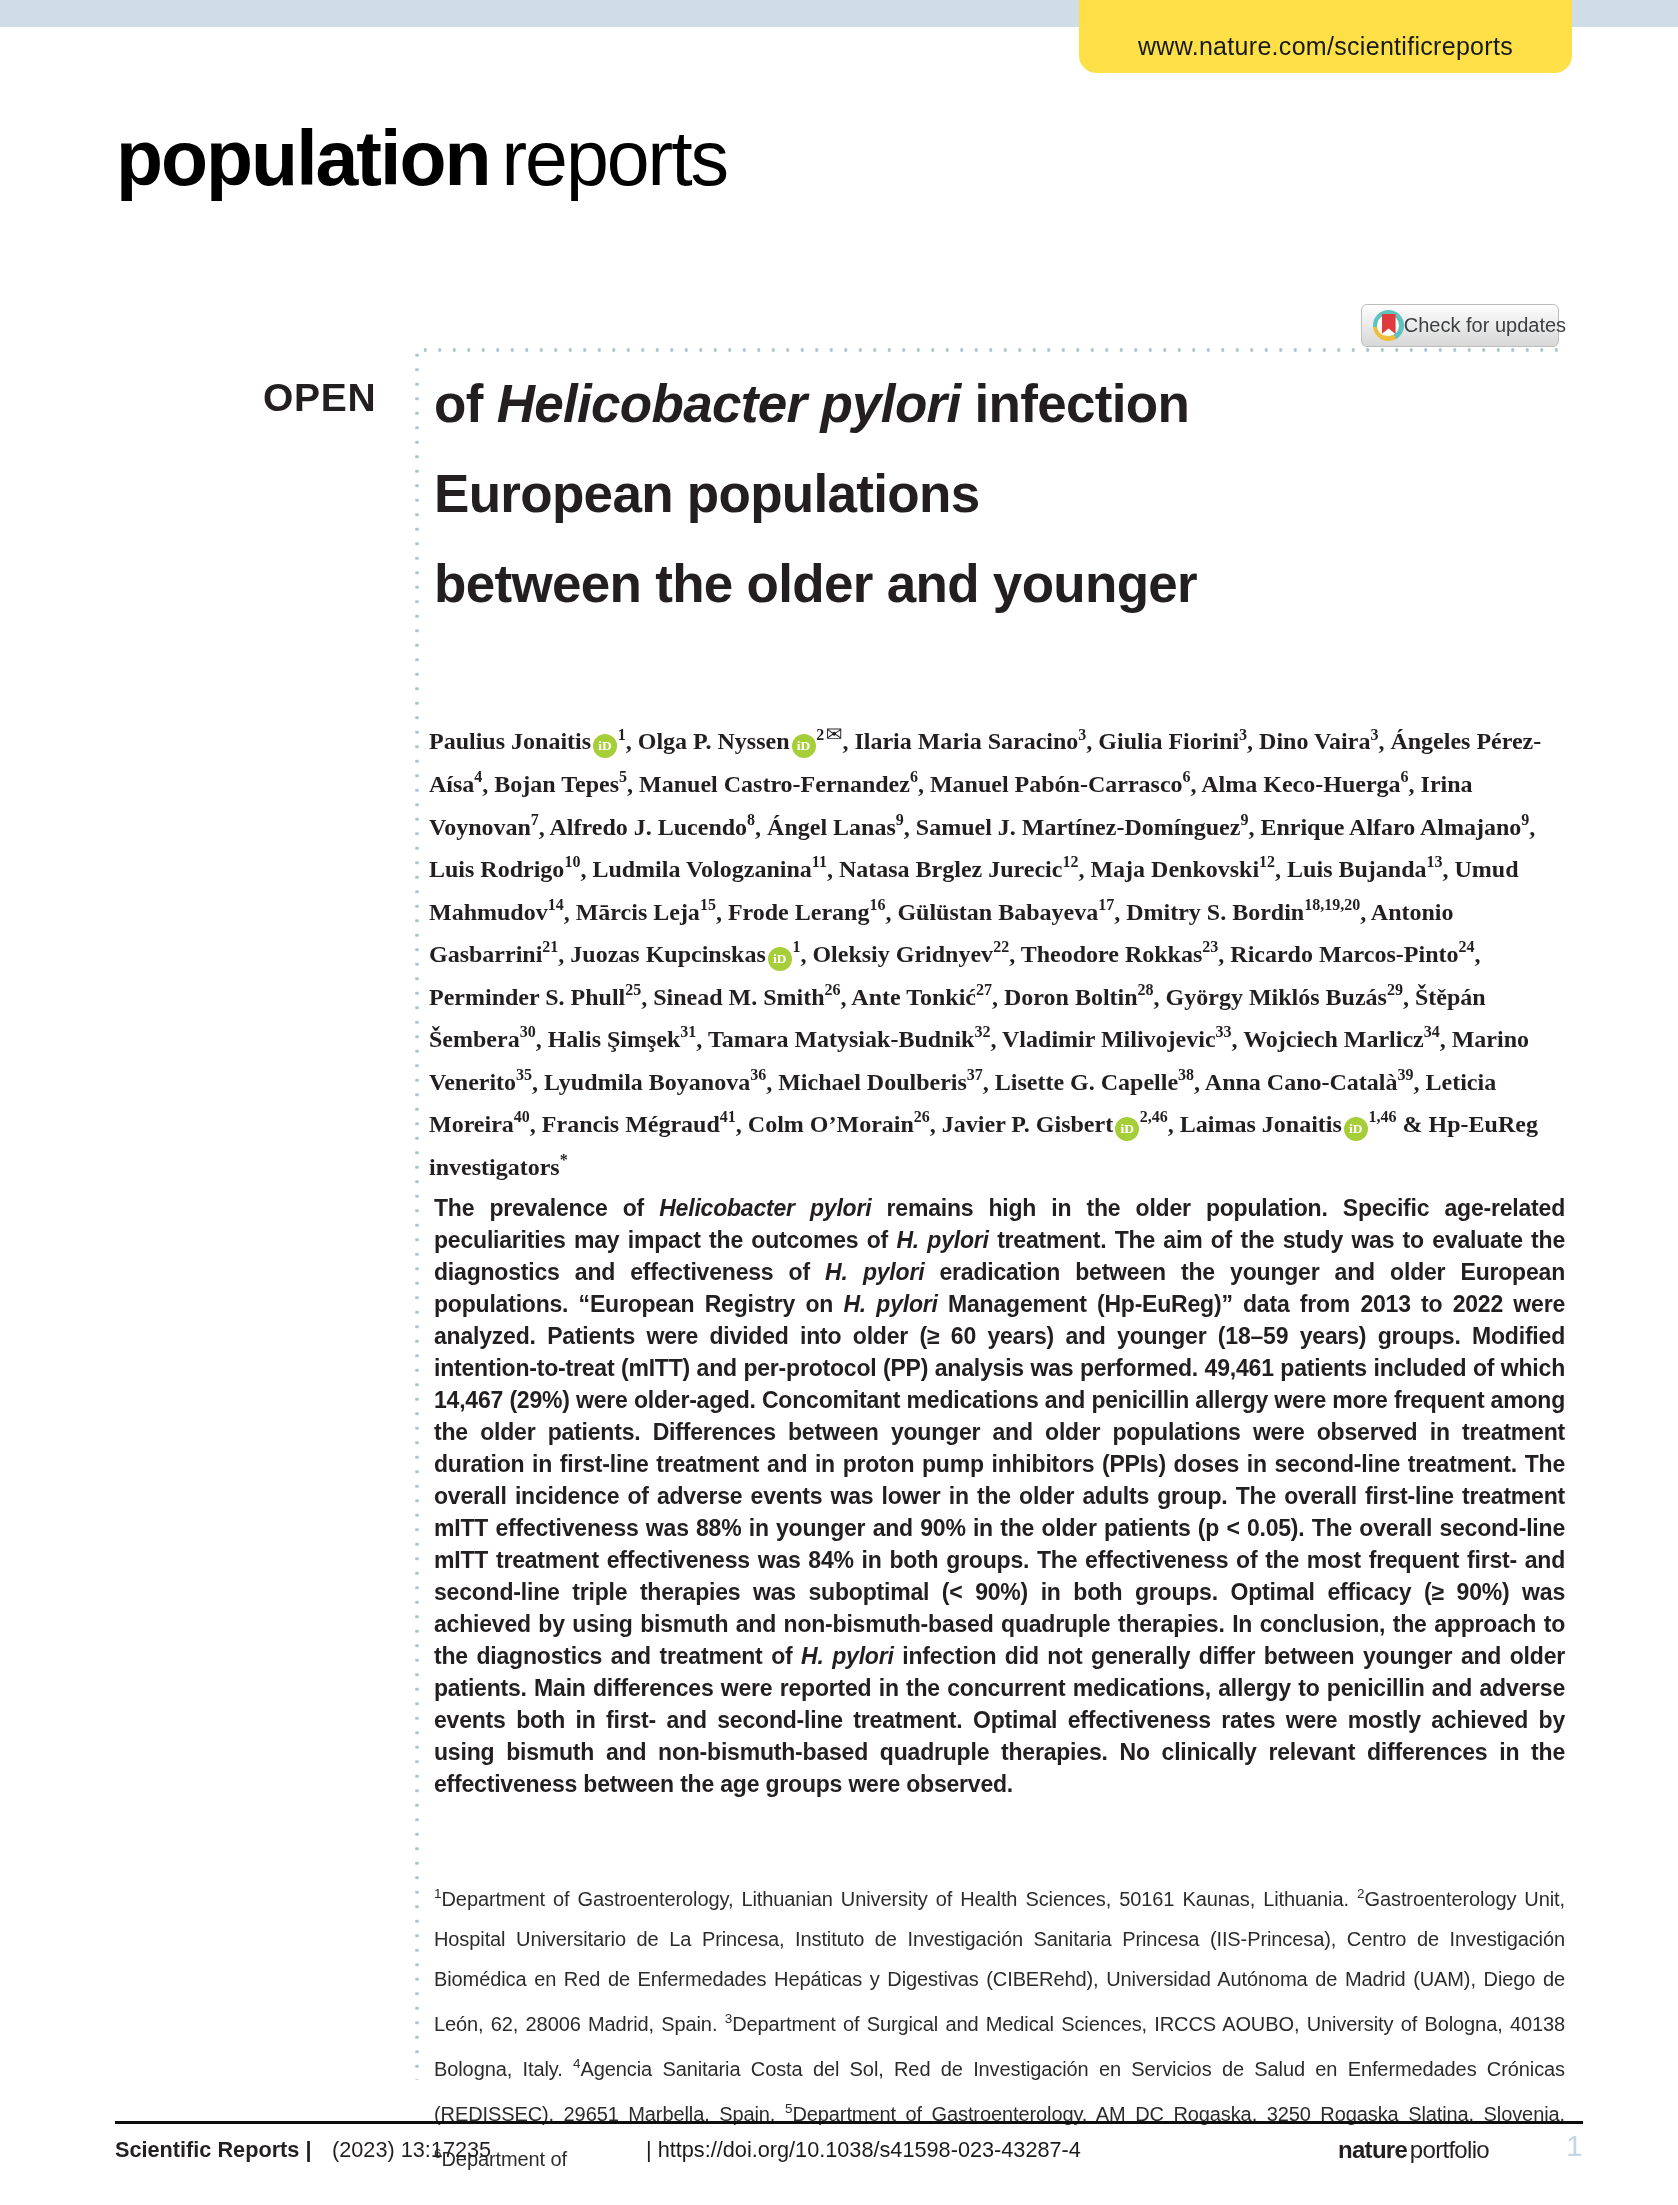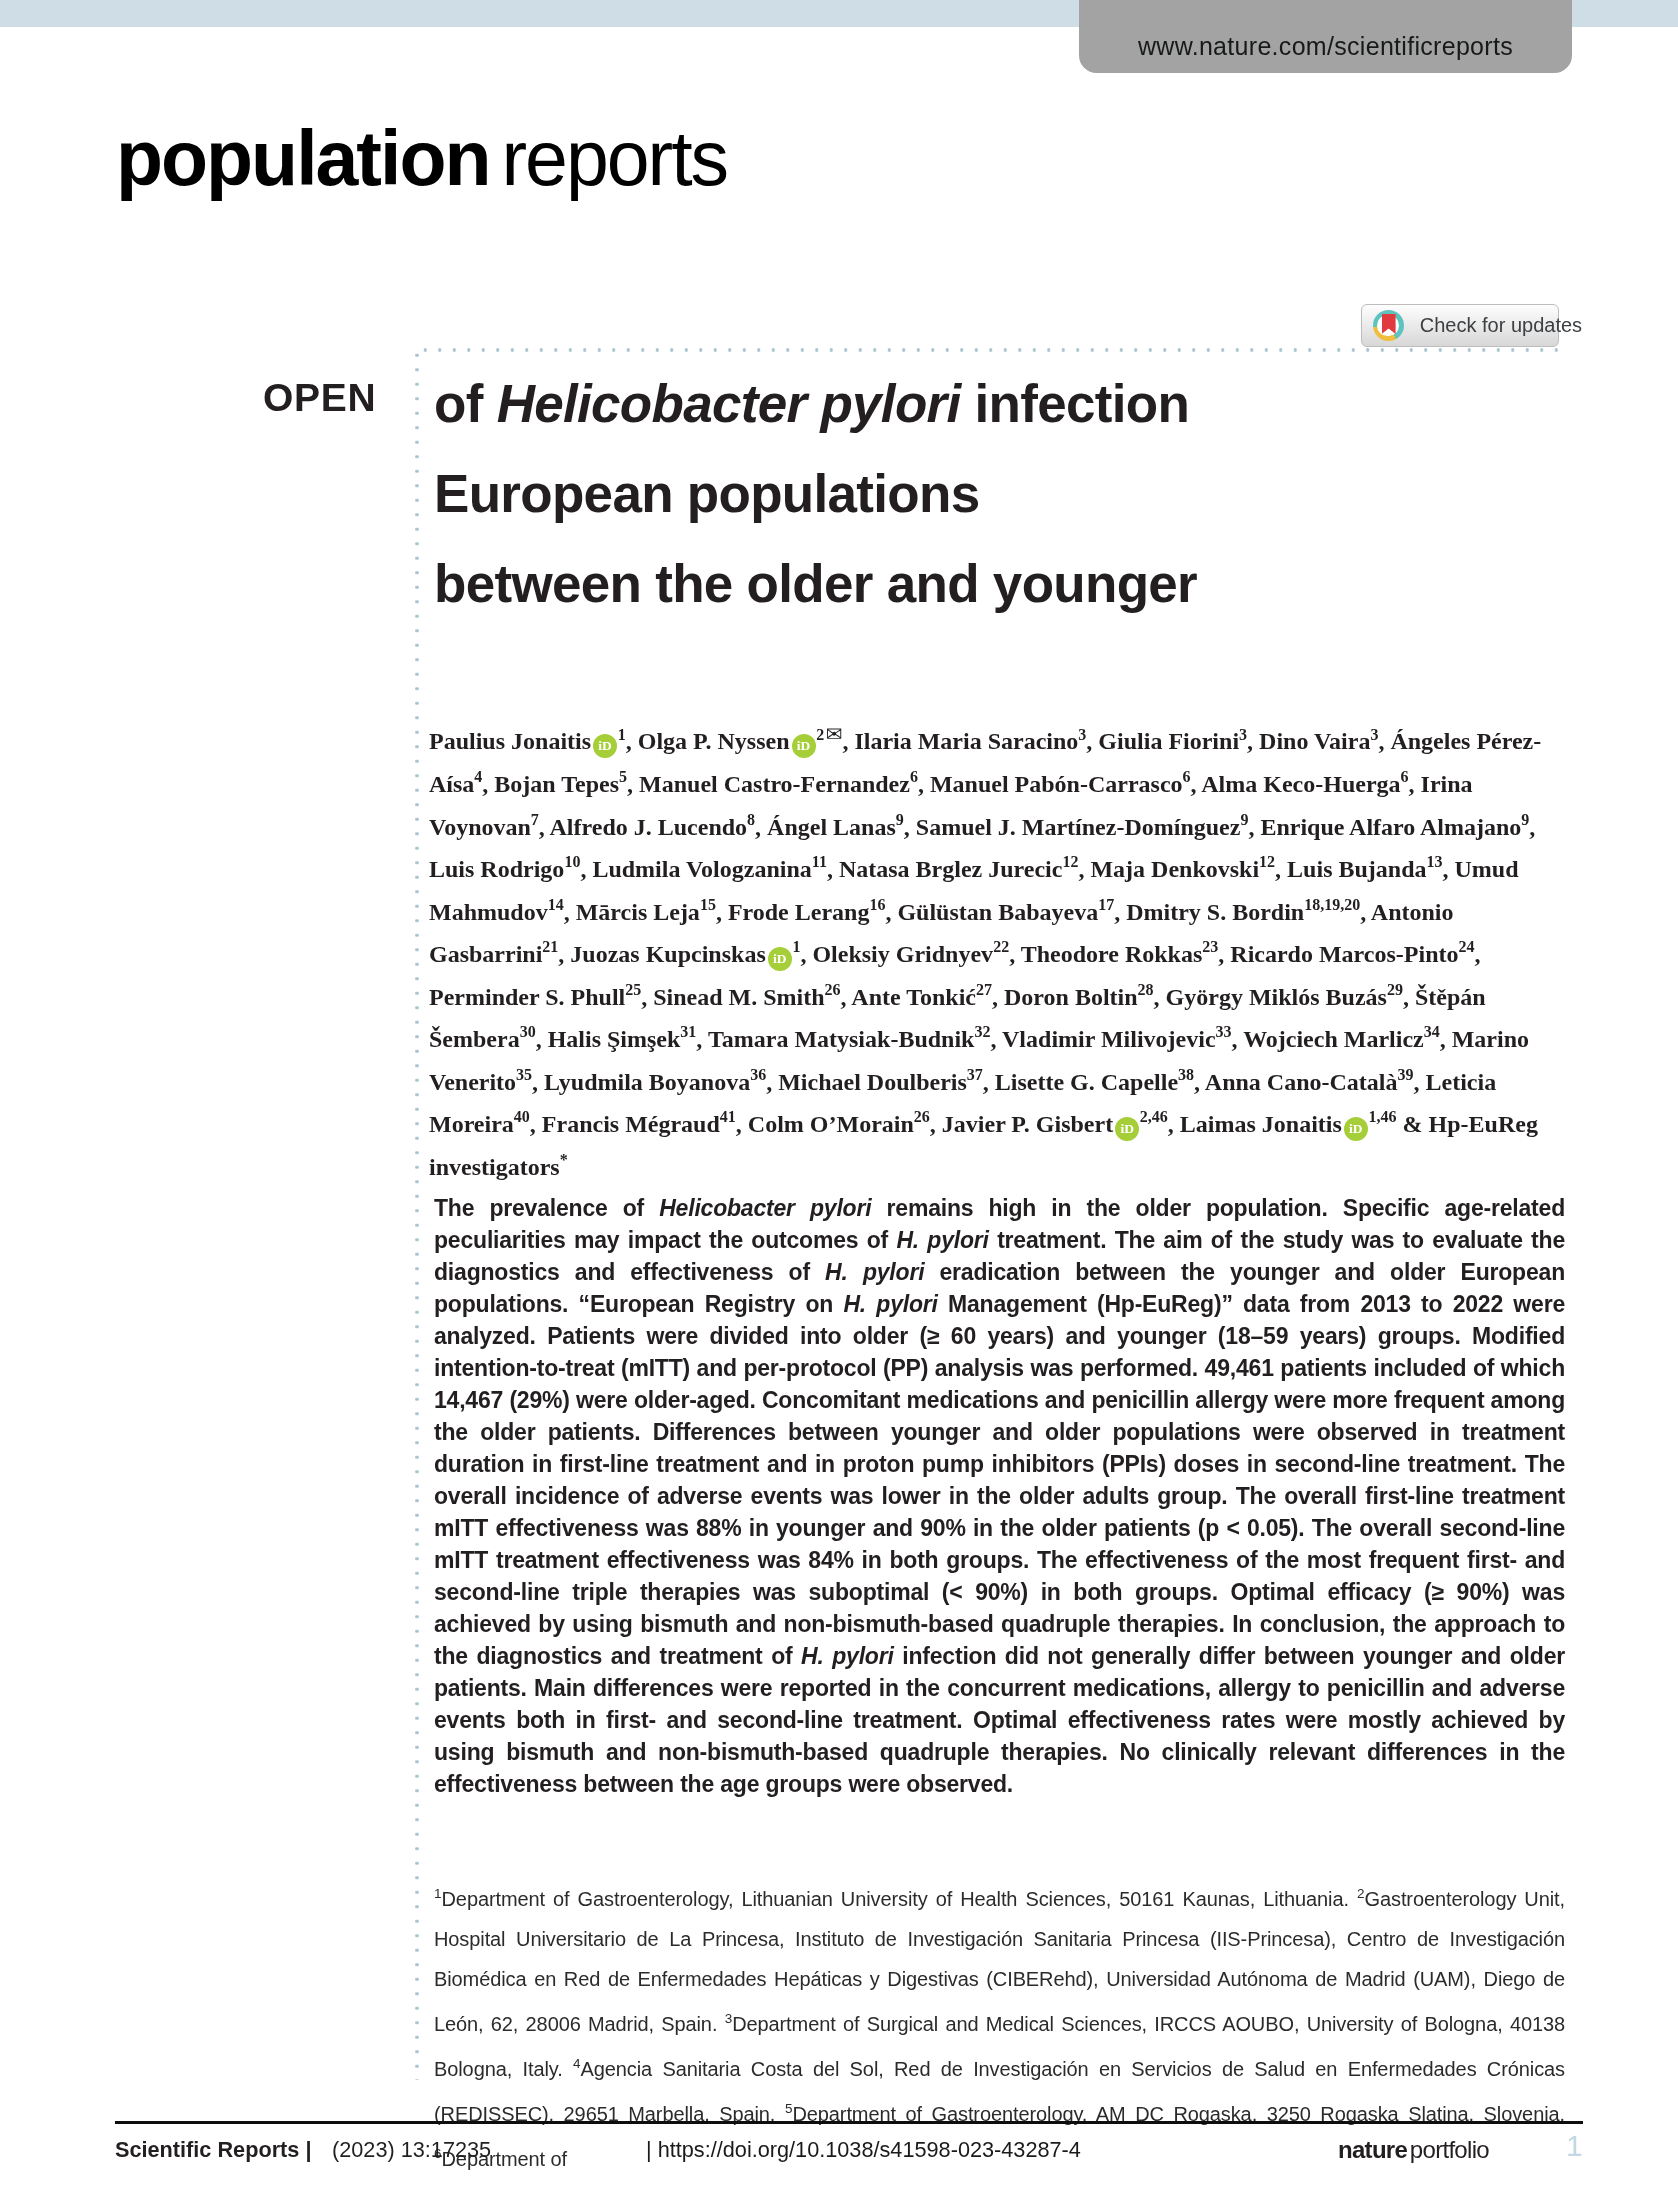--- a/index.html
+++ b/index.html
@@ -3,33 +3,33 @@
 <meta charset="utf-8">
 <style>
   html,body{margin:0;padding:0;background:#ffffff;}
   .page{
     position:relative;width:1678px;height:2205px;background:#fff;overflow:hidden;
     font-family:"Liberation Sans", sans-serif;color:#231f20;
   }
   
   .band{position:absolute;left:0;top:0;width:1678px;height:27px;background:#cfdee6;}
   .url-tab{
-    position:absolute;left:1079px;top:0;width:493px;height:73px;background:#a3a3a3;
+    position:absolute;left:1079px;top:0;width:493px;height:73px;background:#fde047;
     border-radius:0 0 17.6px 17.6px;display:flex;align-items:center;justify-content:center;
     box-sizing:border-box;padding-top:20px;font-size:25px;letter-spacing:0.3px;color:#17191a;
   }
   
   .logo{position:absolute;left:116px;top:114px;font-size:77px;letter-spacing:-2px;color:#000;white-space:nowrap;}
   .logo .lg-b{font-weight:bold;}
   .logo .lg-l{font-weight:normal;margin-left:12px;}
   
   .check{
     position:absolute;left:1361px;top:304px;width:198px;height:43px;box-sizing:border-box;
     border:1.4px solid #bdbdbd;border-radius:6px;background:linear-gradient(#fefefe,#d7d7d7);
-    display:flex;align-items:center;gap:16px;padding:0 10.8px;font-size:20px;color:#3d4043;white-space:nowrap;
+    display:flex;align-items:center;gap:0;padding:0 10.8px;font-size:20px;color:#3d4043;white-space:nowrap;
   }
   .cm{width:31px;height:31px;border-radius:50%;flex:0 0 auto;position:relative;
       background:conic-gradient(from 150deg,#efbe3f 0 115deg,#5ec3bd 115deg 360deg);}
   .cm::before{content:"";position:absolute;inset:4.7px;background:#fff;border-radius:50%;}
   .cm::after{content:"";position:absolute;left:8.8px;top:4px;width:14px;height:20px;background:#e03a3e;
       clip-path:polygon(0 0,100% 0,100% 100%,50% 72%,0 100%);}
   
   .dot-h{position:absolute;left:418px;top:348px;width:1149px;height:4px;
     background-image:radial-gradient(circle,#a9c6cf 1.6px,rgba(255,255,255,0) 2px);
     background-size:14.5px 4px;background-repeat:repeat-x;}

